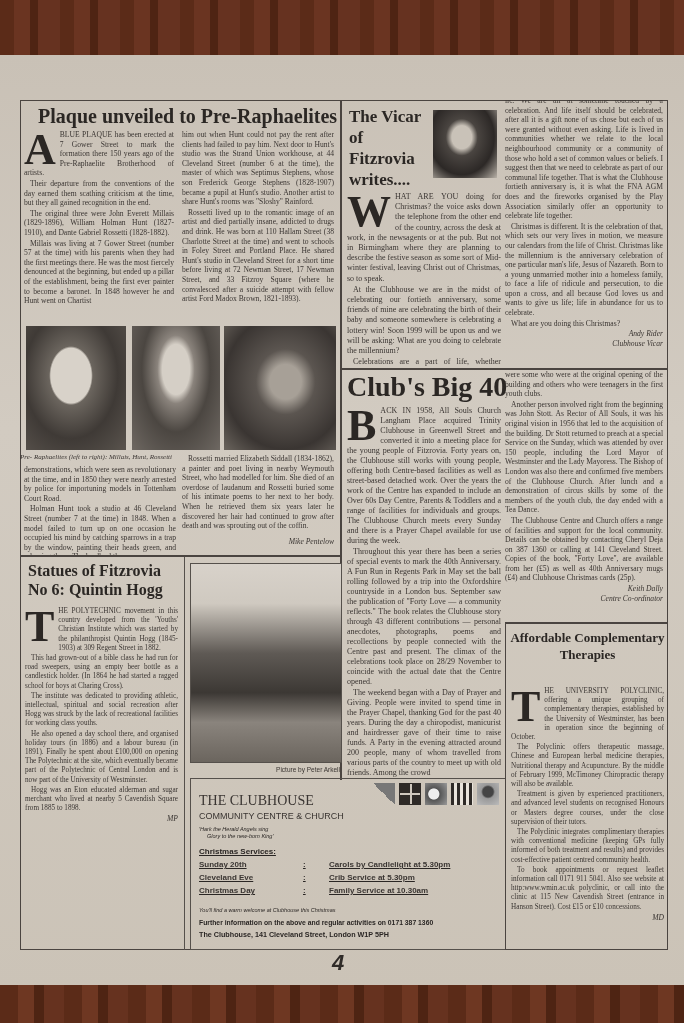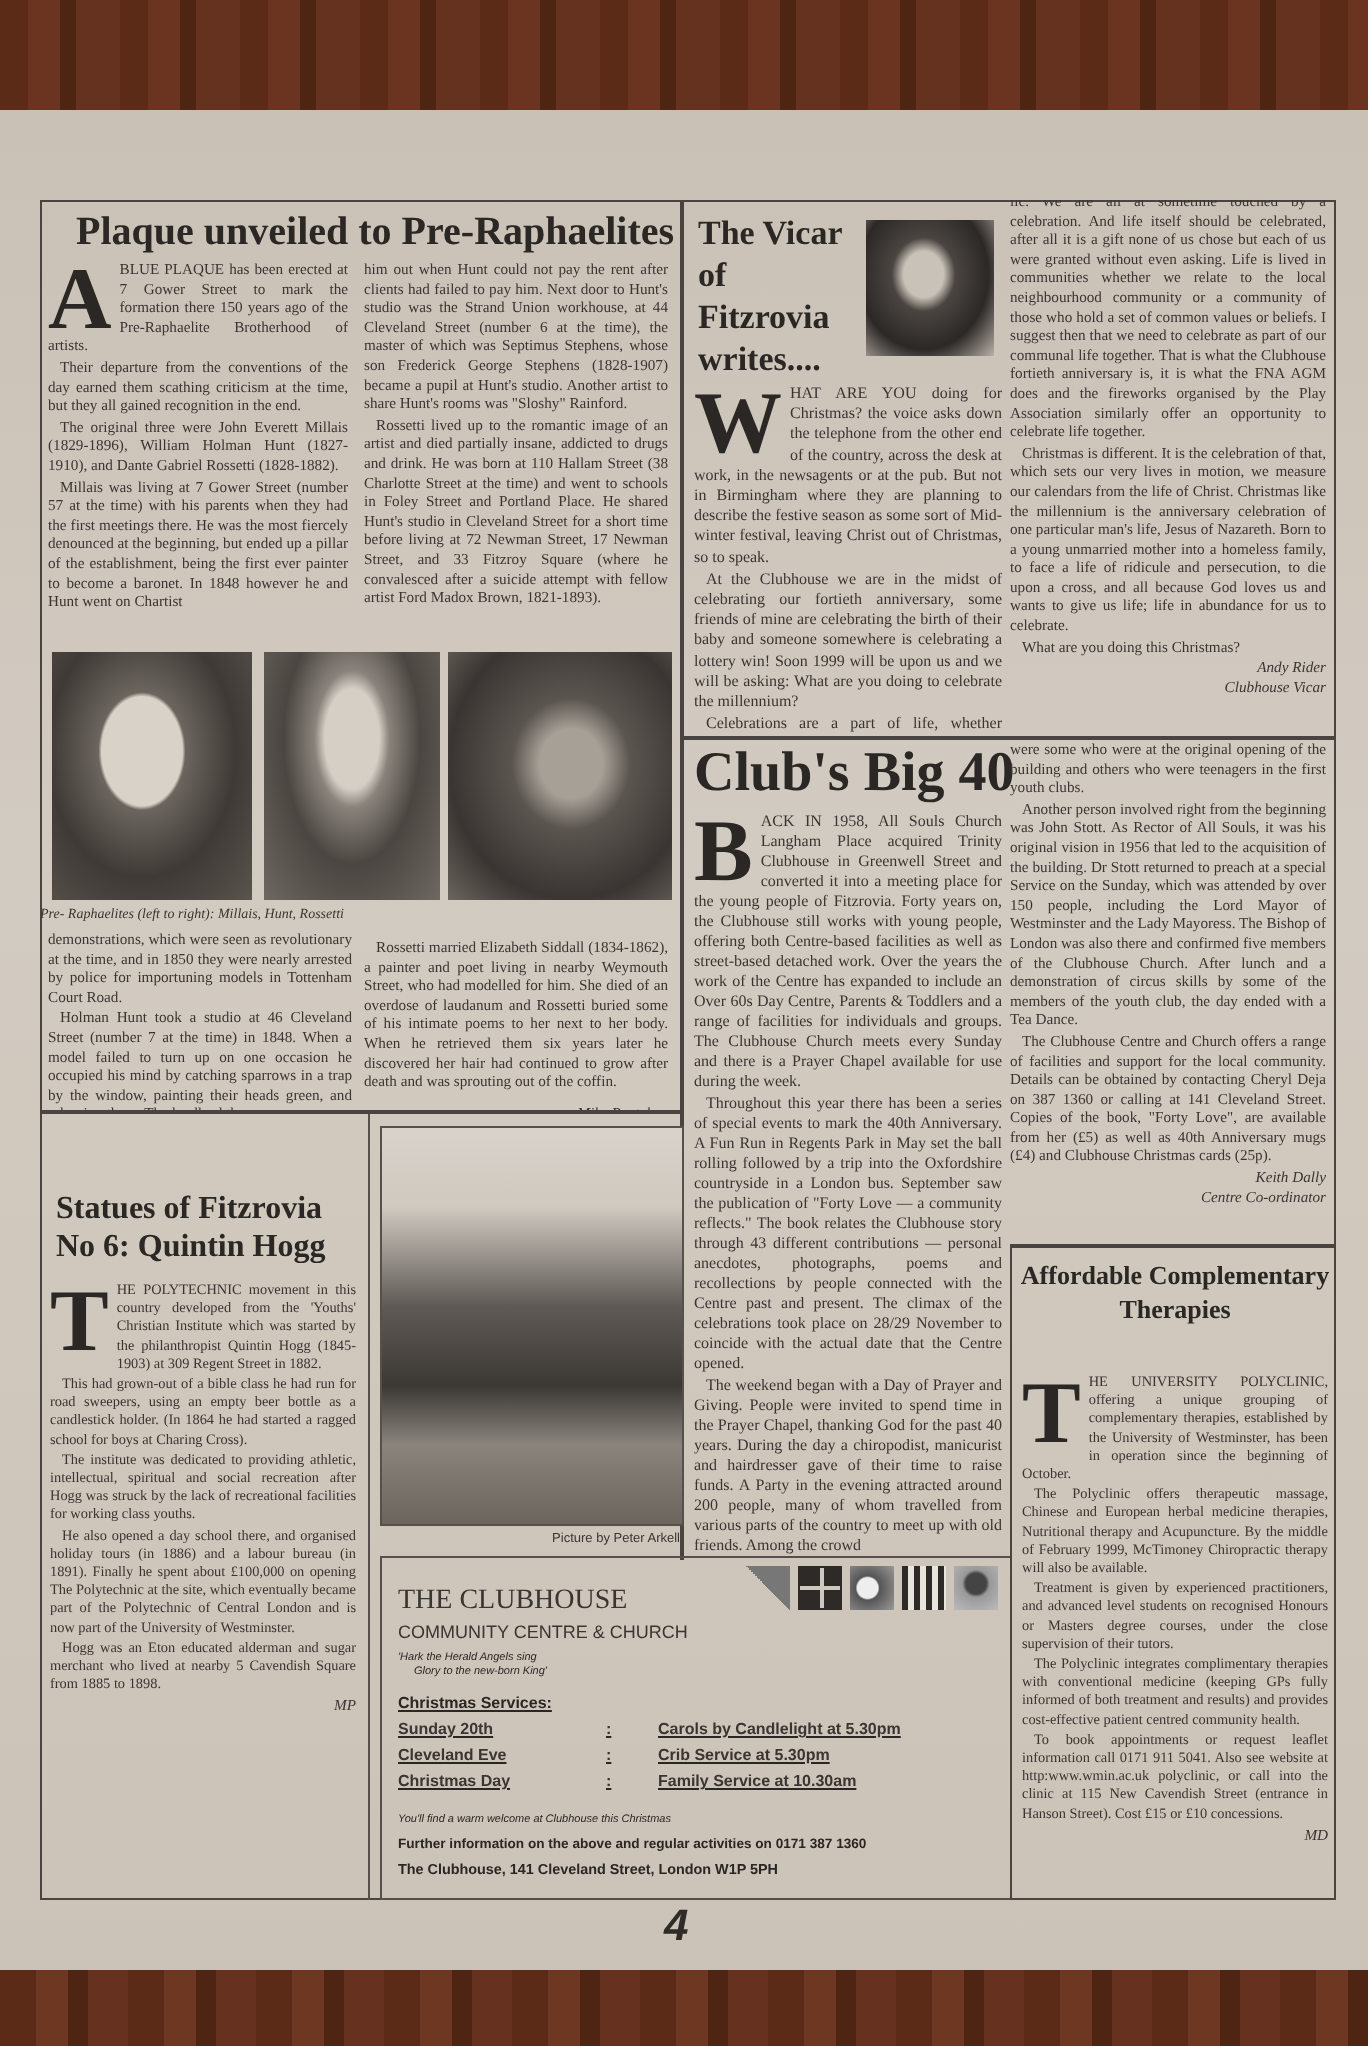--- a/index.html
+++ b/index.html
@@ -54,21 +54,21 @@
     <p>Rossetti lived up to the romantic image of an artist and died partially insane, addicted to drugs and drink. He was born at 110 Hallam Street (38 Charlotte Street at the time) and went to schools in Foley Street and Portland Place. He shared Hunt's studio in Cleveland Street for a short time before living at 72 Newman Street, 17 Newman Street, and 33 Fitzroy Square (where he convalesced after a suicide attempt with fellow artist Ford Madox Brown, 1821-1893).</p>
   </div>
   <div class="photo" style="left:6px;top:226px;width:100px;height:124px;background:radial-gradient(ellipse at 45% 40%, #d8d2c9 0 26%, #6b655e 28%, #3f3a36 60%, #5a544e 100%);"></div>
   <div class="photo" style="left:112px;top:226px;width:88px;height:124px;background:radial-gradient(ellipse at 50% 35%, #d5cfc6 0 22%, #8a837c 30%, #4b4641 55%, #6e6862 100%);"></div>
   <div class="photo" style="left:204px;top:226px;width:112px;height:124px;background:radial-gradient(ellipse at 55% 45%, #a7a097 0 18%, #5b5550 34%, #3a3532 70%, #6b655e 100%);"></div>
   <div class="caption" style="left:0;top:353px;width:320px;">Pre- Raphaelites (left to right): Millais, Hunt, Rossetti</div>
   <div class="col" style="left:4px;top:365px;width:152px;">
     <p style="text-indent:0">demonstrations, which were seen as revolutionary at the time, and in 1850 they were nearly arrested by police for importuning models in Tottenham Court Road.</p>
     <p>Holman Hunt took a studio at 46 Cleveland Street (number 7 at the time) in 1848. When a model failed to turn up on one occasion he occupied his mind by catching sparrows in a trap by the window, painting their heads green, and releasing them. The landlord threw</p>
   </div>
-  <div class="col" style="left:162px;top:369px;width:152px;">
+  <div class="col" style="left:162px;top:354px;width:152px;">
     <p>Rossetti married Elizabeth Siddall (1834-1862), a painter and poet living in nearby Weymouth Street, who had modelled for him. She died of an overdose of laudanum and Rossetti buried some of his intimate poems to her next to her body. When he retrieved them six years later he discovered her hair had continued to grow after death and was sprouting out of the coffin.</p>
     <div class="byline" style="margin-top:6px;">Mike Pentelow</div>
   </div>
 </div>
 <div style="position:absolute;left:340px;top:100px;width:1.5px;height:680px;background:#4a4440;"></div>
 <div style="position:absolute;left:20px;top:555px;width:320px;height:1.5px;background:#4a4440;"></div>
 
 <div class="box" style="left:341px;top:100px;width:327px;height:270px;border:none;">
   <div class="headline" style="position:absolute;left:8px;top:6px;width:80px;font-size:17px;line-height:21px;">The Vicar of Fitzrovia writes....</div>
   <div class="photo" style="left:92px;top:10px;width:64px;height:68px;background:radial-gradient(ellipse at 45% 40%, #c9c2b8 0 20%, #4a4541 32%, #2c2826 65%, #b9b2a8 100%);"></div>
@@ -99,21 +99,21 @@
   <div class="col" style="left:164px;top:0px;width:158px;">
     <p style="text-indent:0">were some who were at the original opening of the building and others who were teenagers in the first youth clubs.</p>
     <p>Another person involved right from the beginning was John Stott. As Rector of All Souls, it was his original vision in 1956 that led to the acquisition of the building. Dr Stott returned to preach at a special Service on the Sunday, which was attended by over 150 people, including the Lord Mayor of Westminster and the Lady Mayoress. The Bishop of London was also there and confirmed five members of the Clubhouse Church. After lunch and a demonstration of circus skills by some of the members of the youth club, the day ended with a Tea Dance.</p>
     <p>The Clubhouse Centre and Church offers a range of facilities and support for the local community. Details can be obtained by contacting Cheryl Deja on 387 1360 or calling at 141 Cleveland Street. Copies of the book, "Forty Love", are available from her (£5) as well as 40th Anniversary mugs (£4) and Clubhouse Christmas cards (25p).</p>
     <div class="byline">Keith Dally</div>
     <div class="byline">Centre Co-ordinator</div>
   </div>
 </div>
 <div style="position:absolute;left:505px;top:622px;width:163px;height:1.5px;background:#4a4440;"></div>
 
-<div class="box" style="left:20px;top:557px;width:164px;height:393px;border:none;margin-top:34px;">
+<div class="box" style="left:20px;top:557px;width:164px;height:393px;border:none;">
   <div class="headline" style="position:absolute;left:8px;top:4px;width:152px;font-size:16px;line-height:19px;">Statues of Fitzrovia No 6: Quintin Hogg</div>
   <div class="col" style="left:5px;top:50px;width:153px;font-size:7.2px;line-height:9.2px;">
     <span class="dropcap">T</span>
     <p style="text-indent:0">HE POLYTECHNIC movement in this country developed from the 'Youths' Christian Institute which was started by the philanthropist Quintin Hogg (1845-1903) at 309 Regent Street in 1882.</p>
     <p>This had grown-out of a bible class he had run for road sweepers, using an empty beer bottle as a candlestick holder. (In 1864 he had started a ragged school for boys at Charing Cross).</p>
     <p>The institute was dedicated to providing athletic, intellectual, spiritual and social recreation after Hogg was struck by the lack of recreational facilities for working class youths.</p>
     <p>He also opened a day school there, and organised holiday tours (in 1886) and a labour bureau (in 1891). Finally he spent about £100,000 on opening The Polytechnic at the site, which eventually became part of the Polytechnic of Central London and is now part of the University of Westminster.</p>
     <p>Hogg was an Eton educated alderman and sugar merchant who lived at nearby 5 Cavendish Square from 1885 to 1898.</p>
     <div class="byline">MP</div>
   </div>

